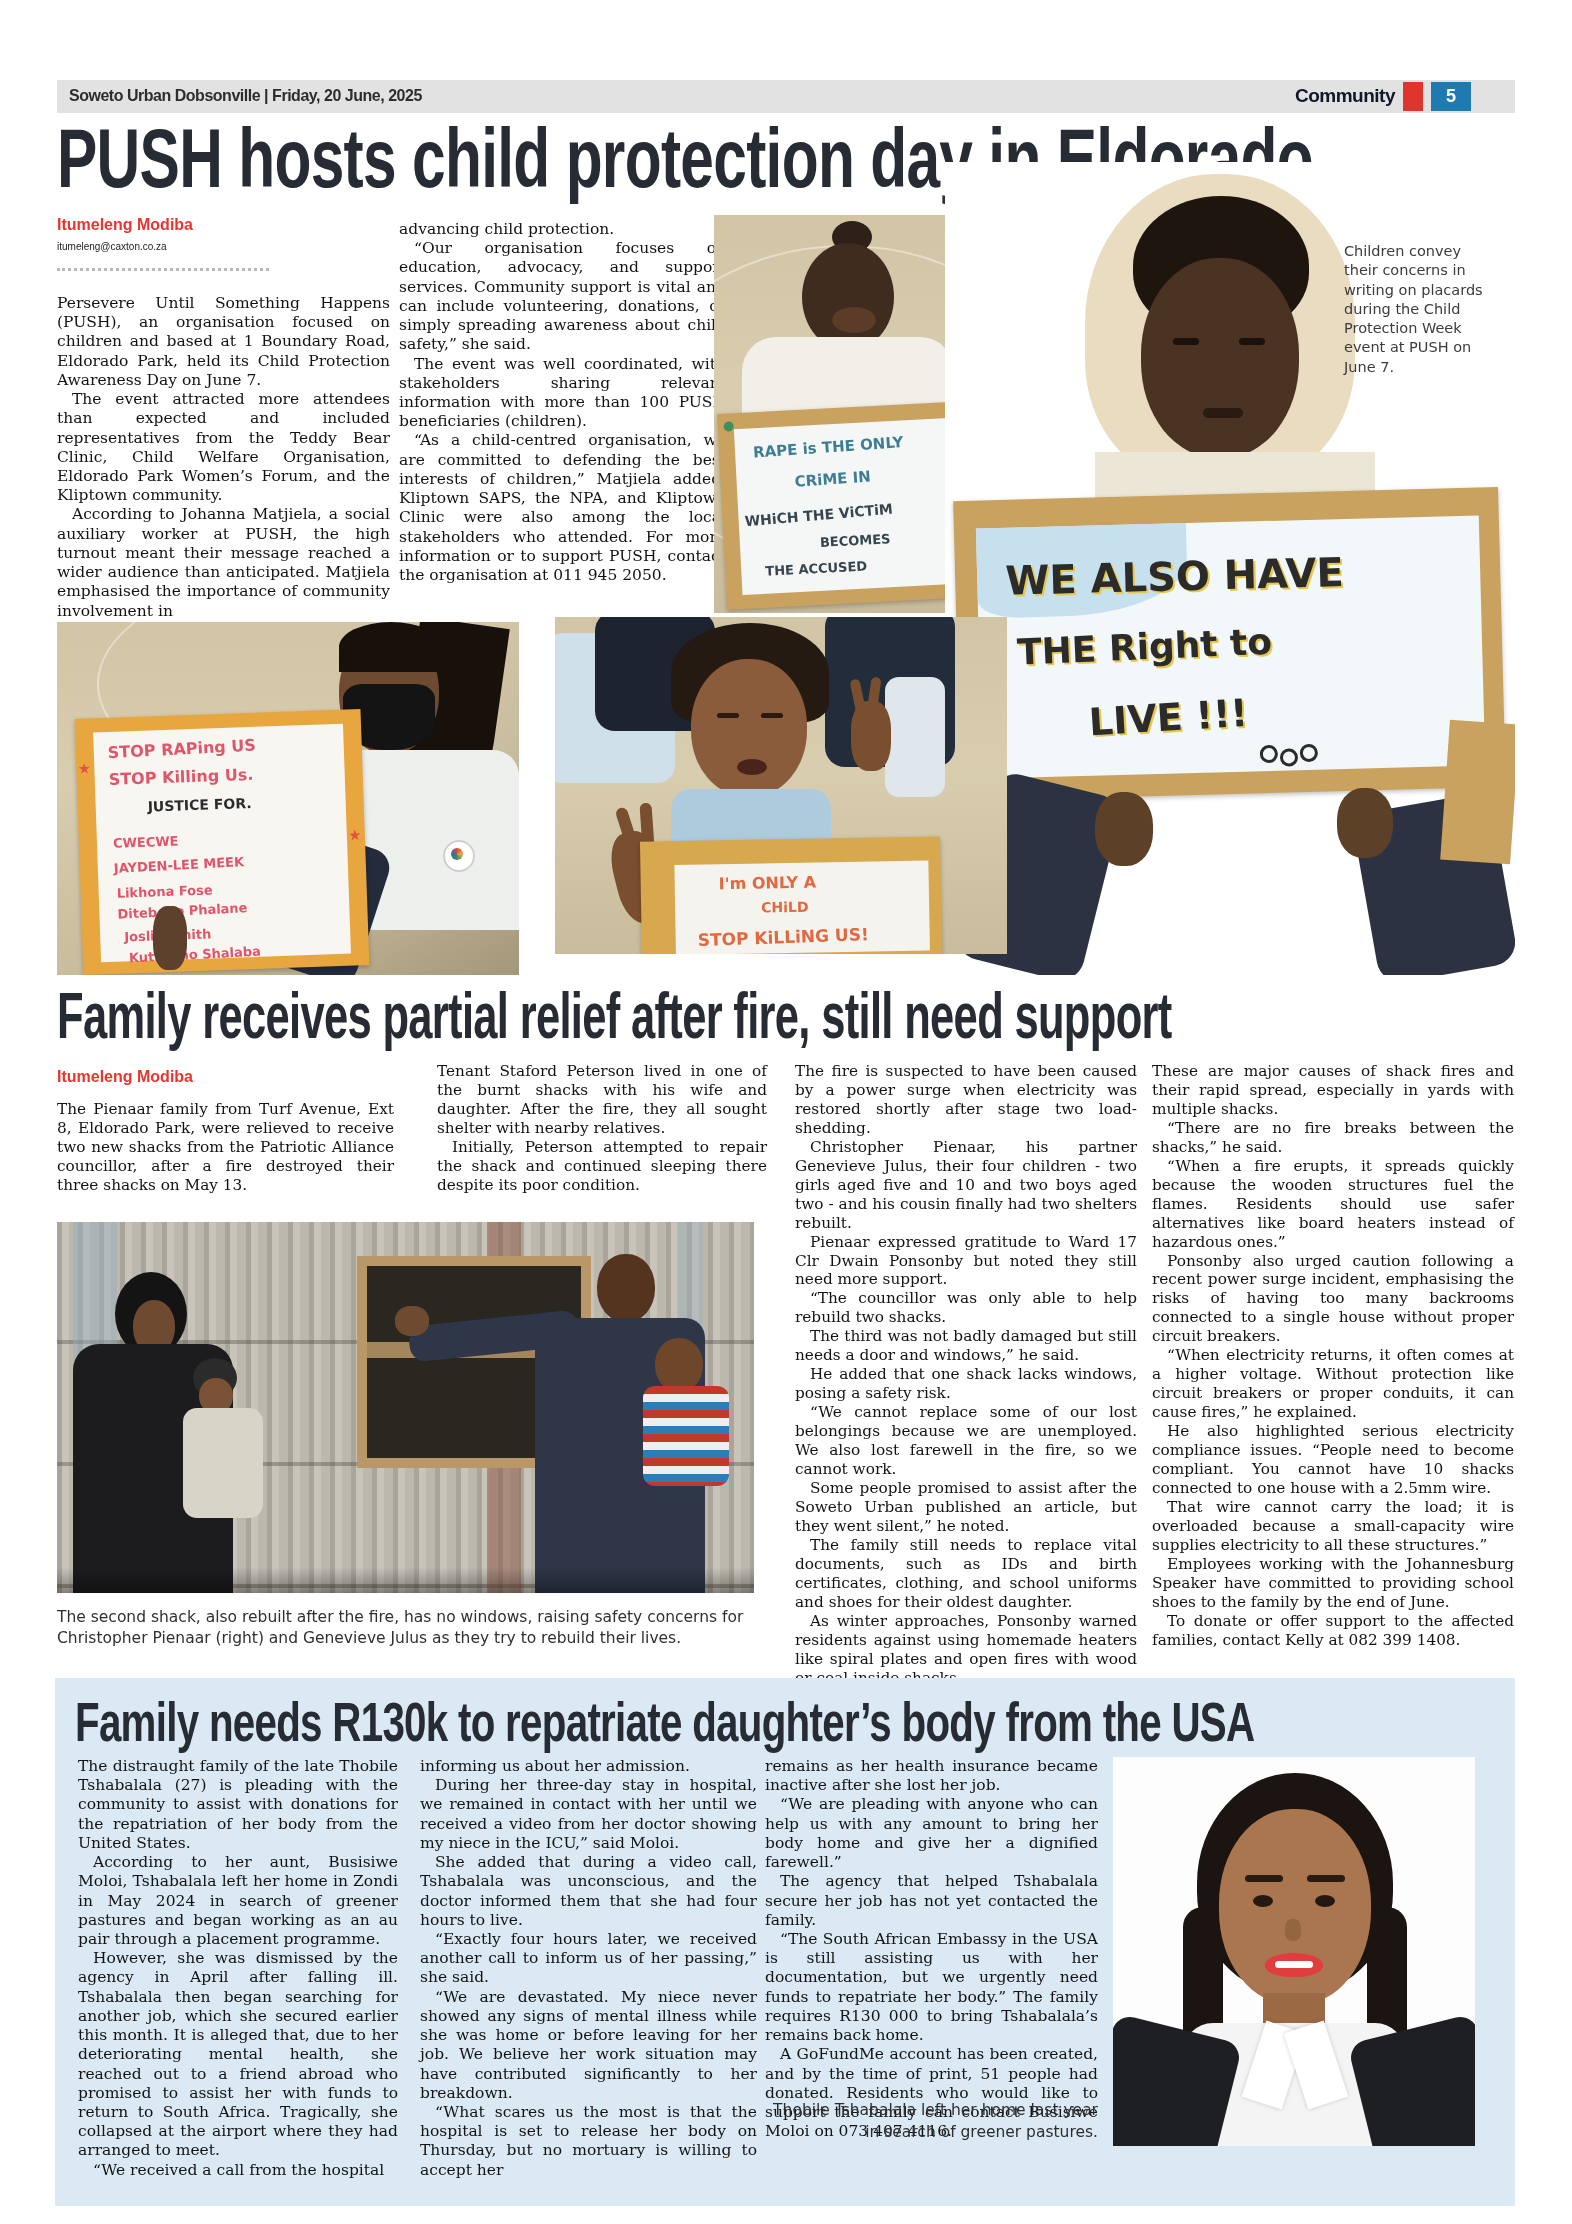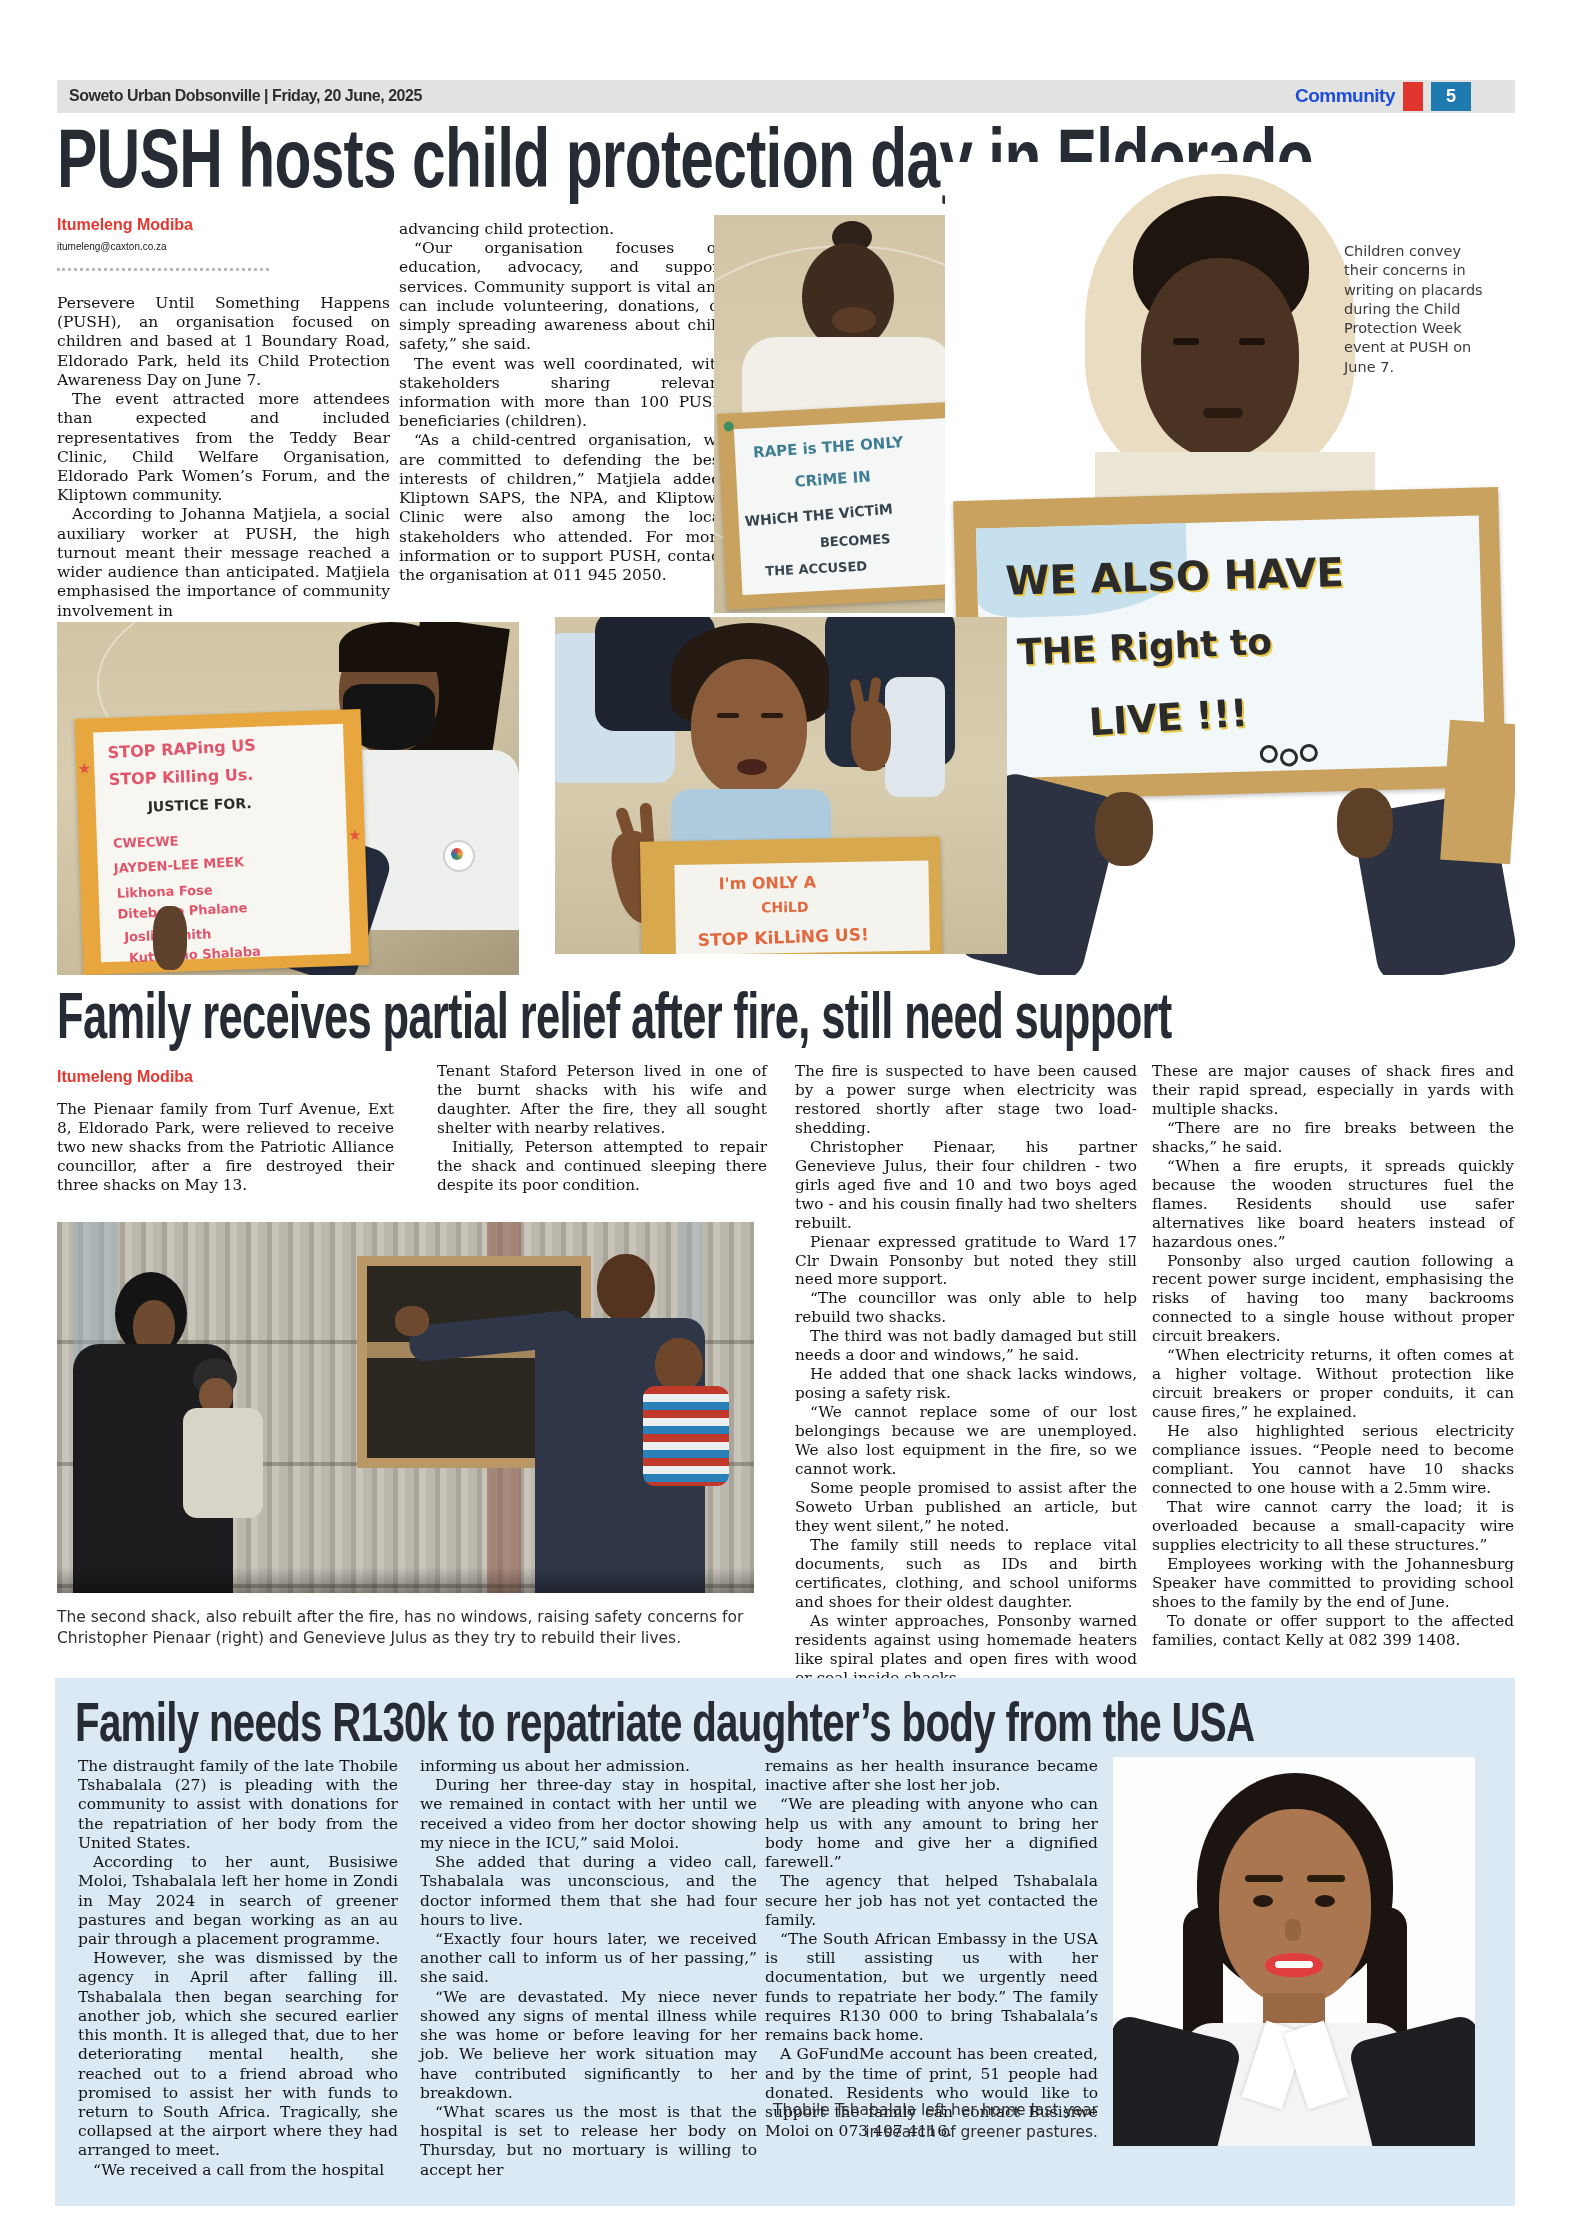--- a/index.html
+++ b/index.html
@@ -2,21 +2,21 @@
 <html><head>
 <meta charset="utf-8">
 <style>
   html,body{margin:0;padding:0;background:#888;}
   #page{position:relative;width:1572px;height:2224px;background:#ffffff;overflow:hidden;
         font-family:"Liberation Sans",sans-serif;}
   .abs{position:absolute;}
   
   .topbar{background:#e2e2e2;display:flex;align-items:center;}
   .masthead{font-size:17px;font-weight:700;color:#2d2d2d;letter-spacing:-0.5px;transform:scaleX(.94);transform-origin:left center;}
-  .section{font-size:19px;font-weight:700;color:#1d4ed8;letter-spacing:-0.5px;}
+  .section{font-size:19px;font-weight:700;color:#0f172a;letter-spacing:-0.5px;}
   .badge-red{background:#e0352c;}
   .badge-blue{background:#1f7ab0;color:#fff;font-weight:700;font-size:18px;
               display:flex;align-items:center;justify-content:center;}
   
   .headline{font-family:"Liberation Sans",sans-serif;font-weight:700;color:#272c34;
             white-space:nowrap;letter-spacing:-1px;transform-origin:left top;line-height:1;}
   
   .byline{font-size:16px;font-weight:700;color:#e8352e;}
   .byline-email{font-size:10px;color:#222;}
   .dotted{border-top:3px dotted #b9b9b9;height:0;}
@@ -209,21 +209,21 @@
 
   <div class="abs caption-wide" style="left:57px;top:1607px;width:695px;">The second shack, also rebuilt after the fire, has no windows, raising safety concerns for Christopher Pienaar (right) and Genevieve Julus as they try to rebuild their lives.</div>
 
   <div class="abs serif-col a2" style="left:795px;top:1062px;width:342px;">
     <p>The fire is suspected to have been caused by a power surge when electricity was restored shortly after stage two load-shedding.</p>
     <p>Christopher Pienaar, his partner Genevieve Julus, their four children - two girls aged five and 10 and two boys aged two - and his cousin finally had two shelters rebuilt.</p>
     <p>Pienaar expressed gratitude to Ward 17 Clr Dwain Ponsonby but noted they still need more support.</p>
     <p>“The councillor was only able to help rebuild two shacks.</p>
     <p>The third was not badly damaged but still needs a door and windows,” he said.</p>
     <p>He added that one shack lacks windows, posing a safety risk.</p>
-    <p>“We cannot replace some of our lost belongings because we are unemployed. We also lost equipment in the fire, so we cannot work.</p>
+    <p>“We cannot replace some of our lost belongings because we are unemployed. We also lost farewell in the fire, so we cannot work.</p>
     <p>Some people promised to assist after the Soweto Urban published an article, but they went silent,” he noted.</p>
     <p>The family still needs to replace vital documents, such as IDs and birth certificates, clothing, and school uniforms and shoes for their oldest daughter.</p>
     <p>As winter approaches, Ponsonby warned residents against using homemade heaters like spiral plates and open fires with wood or coal inside shacks.</p>
   </div>
 
   <div class="abs serif-col a2" style="left:1152px;top:1062px;width:362px;">
     <p>These are major causes of shack fires and their rapid spread, especially in yards with multiple shacks.</p>
     <p>“There are no fire breaks between the shacks,” he said.</p>
     <p>“When a fire erupts, it spreads quickly because the wooden structures fuel the flames. Residents should use safer alternatives like board heaters instead of hazardous ones.”</p>
     <p>Ponsonby also urged caution following a recent power surge incident, emphasising the risks of having too many backrooms connected to a single house without proper circuit breakers.</p>

